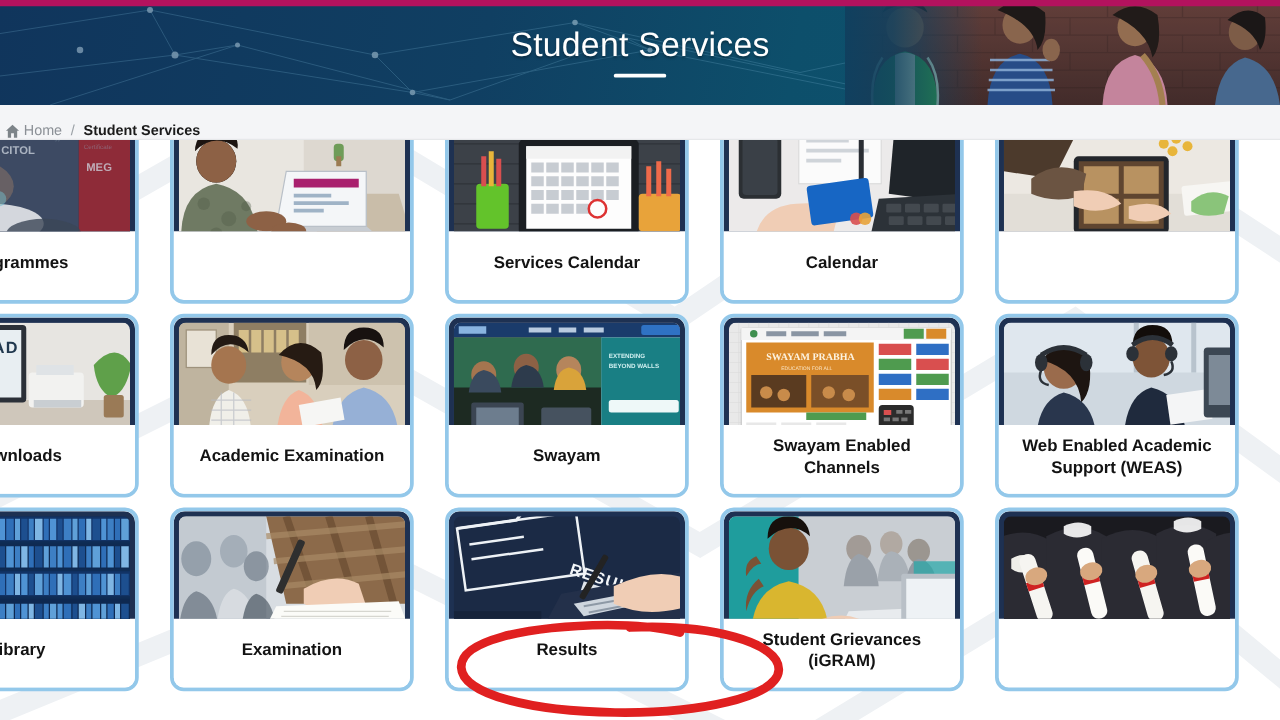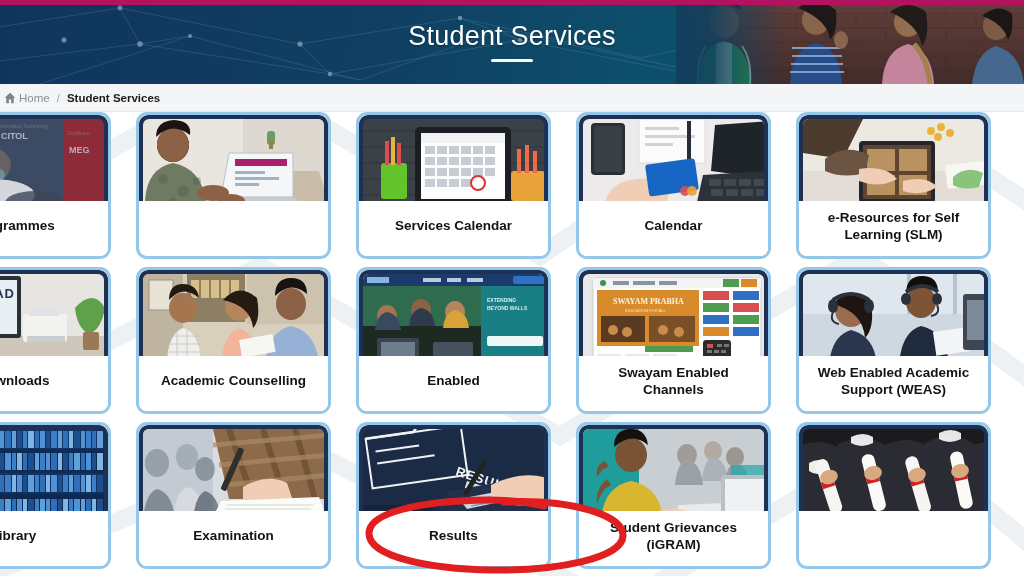--- a/index.html
+++ b/index.html
@@ -90,21 +90,21 @@
   }
 
   
   .breadcrumb-bar {
     position: relative;
     width: 1024px;
     height: 28px;
     background: #f4f5f7;
     border-bottom: 1px solid #e6e8ea;
     display: flex;
-    align-items: center;
+    align-items: flex-end;
     padding-left: 3px;
     z-index: 3;
   }
   .home-icon {
     width: 13px; height: 13px;
     margin-right: 3px;
     display: inline-flex;
     align-items: center;
     justify-content: center;
     flex: 0 0 auto;
@@ -123,21 +123,21 @@
   .crumb-current {
     color: #1b1b1b;
     font-size: 11.5px;
     font-weight: 700;
   }
 
   
   .grid {
     position: absolute;
     left: 0;
-    top: 112px;
+    top: 96px;
     width: 1024px;
     display: flex;
     flex-direction: column;
     gap: 8px;
     z-index: 2;
   }
   .grid-row {
     position: relative;
     display: flex;
     gap: 25px;
@@ -501,21 +501,20 @@
                   <circle cx="128" cy="12" r="4"></circle>
                   <circle cx="138" cy="8" r="4"></circle>
                   <circle cx="147" cy="14" r="4"></circle>
                   <circle cx="135" cy="18" r="4"></circle>
                 </g>
               <rect x="142" y="46" width="44" height="24" rx="2" fill="#f7f6f3" transform="rotate(-6 142 46)"></rect>
               <path d="M150 58 q14 -12 30 -4 l-4 14 q-16 4 -26 -2 z" fill="#8ac47a"></path>
             </svg>
           </div>
         </div>
-        <div class="card-label">e-Resources for Self Learning (SLM)</div>
       </div>
 
     </div>
 
     <div class="grid-row">
 
       <div class="card">
         <div class="card-img">
           <div class="card-img-inner">
             <svg width="187" height="92" viewBox="0 0 187 92" preserveAspectRatio="none">
@@ -573,21 +572,21 @@
 
               <g>
                 <ellipse cx="148" cy="30" rx="15" ry="16" fill="#8d6145"></ellipse>
                 <path d="M132 22 q16 -16 32 -2 q0 -16 -16 -16 q-16 0 -16 18 z" fill="#181210"></path>
                 <path d="M122 92 q2 -34 26 -40 q26 6 28 40 z" fill="#96b0d6"></path>
               </g>
               <rect x="96" y="66" width="34" height="18" fill="#f6f6f4" transform="rotate(-10 96 66)"></rect>
             </svg>
           </div>
         </div>
-        <div class="card-label">Academic Counselling</div>
+        <div class="card-label">Academic Examination</div>
       </div>
 
       <div class="card">
         <div class="card-img">
           <div class="card-img-inner">
             <svg width="187" height="92" viewBox="0 0 187 92" preserveAspectRatio="none">
               <rect width="187" height="92" fill="#f4f6f8"></rect>
               <rect x="0" y="0" width="187" height="12" fill="#1a3b6b"></rect>
               <rect x="4" y="3" width="22" height="6" fill="#89b4e0"></rect>
               <g fill="#b9cbe0">
@@ -611,21 +610,21 @@
               <rect x="70" y="68" width="40" height="22" rx="2" fill="#46525f"></rect>
               <rect x="118" y="12" width="69" height="80" fill="#197f84"></rect>
               <g fill="#cfeff0" font-family="Liberation Sans" font-size="5" font-weight="bold">
                 <text x="124" y="28">EXTENDING</text>
                 <text x="124" y="36">BEYOND WALLS</text>
               </g>
               <rect x="124" y="62" width="56" height="10" rx="2" fill="#eef8f8"></rect>
             </svg>
           </div>
         </div>
-        <div class="card-label">Enabled</div>
+        <div class="card-label">Swayam</div>
       </div>
 
       <div class="card">
         <div class="card-img">
           <div class="card-img-inner">
             <svg width="187" height="92" viewBox="0 0 187 92" preserveAspectRatio="none">
               <rect width="187" height="92" fill="#e9e9e9"></rect>
               <g stroke="#dcdcdc" stroke-width=".5">
                 <path d="M0 8 H187 M0 16 H187 M0 24 H187 M0 32 H187 M0 40 H187 M0 48 H187 M0 56 H187 M0 64 H187 M0 72 H187 M0 80 H187"></path>
                 <path d="M8 0 V92 M16 0 V92 M24 0 V92 M32 0 V92 M40 0 V92 M48 0 V92 M56 0 V92 M64 0 V92 M72 0 V92 M80 0 V92 M88 0 V92 M96 0 V92 M104 0 V92 M112 0 V92 M120 0 V92 M128 0 V92 M136 0 V92 M144 0 V92 M152 0 V92 M160 0 V92 M168 0 V92 M176 0 V92"></path>

